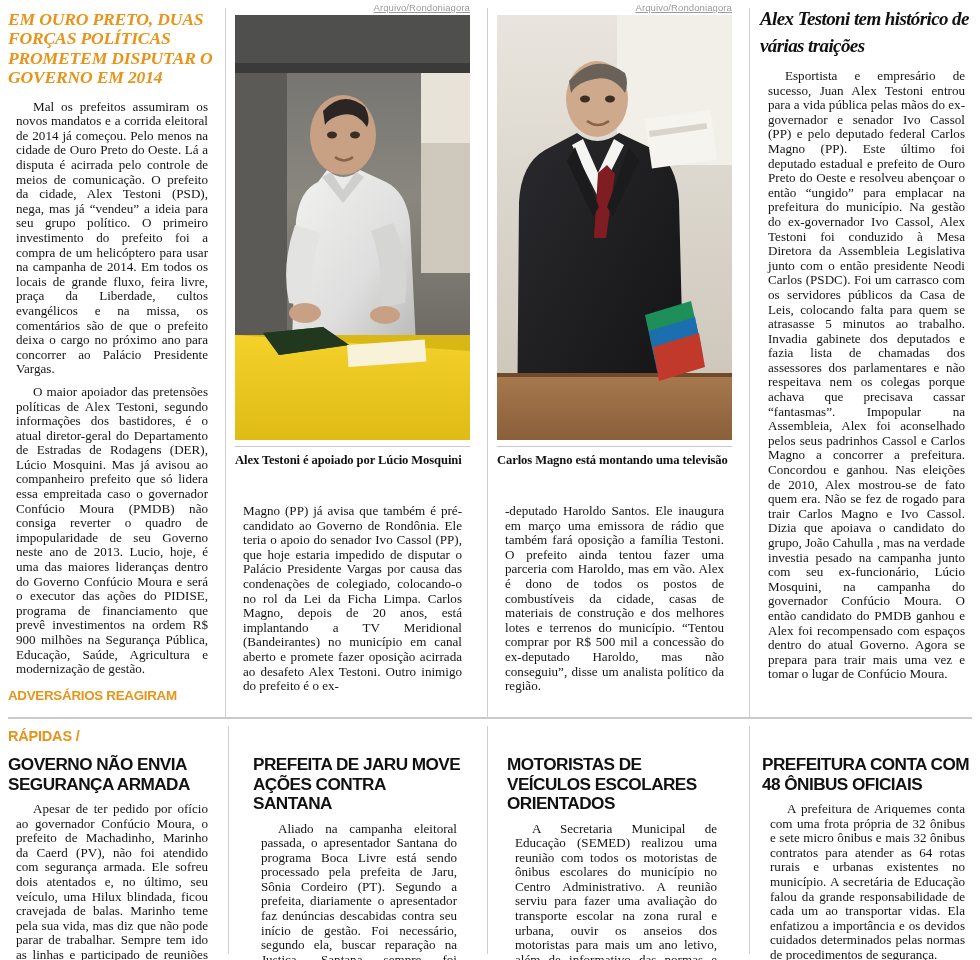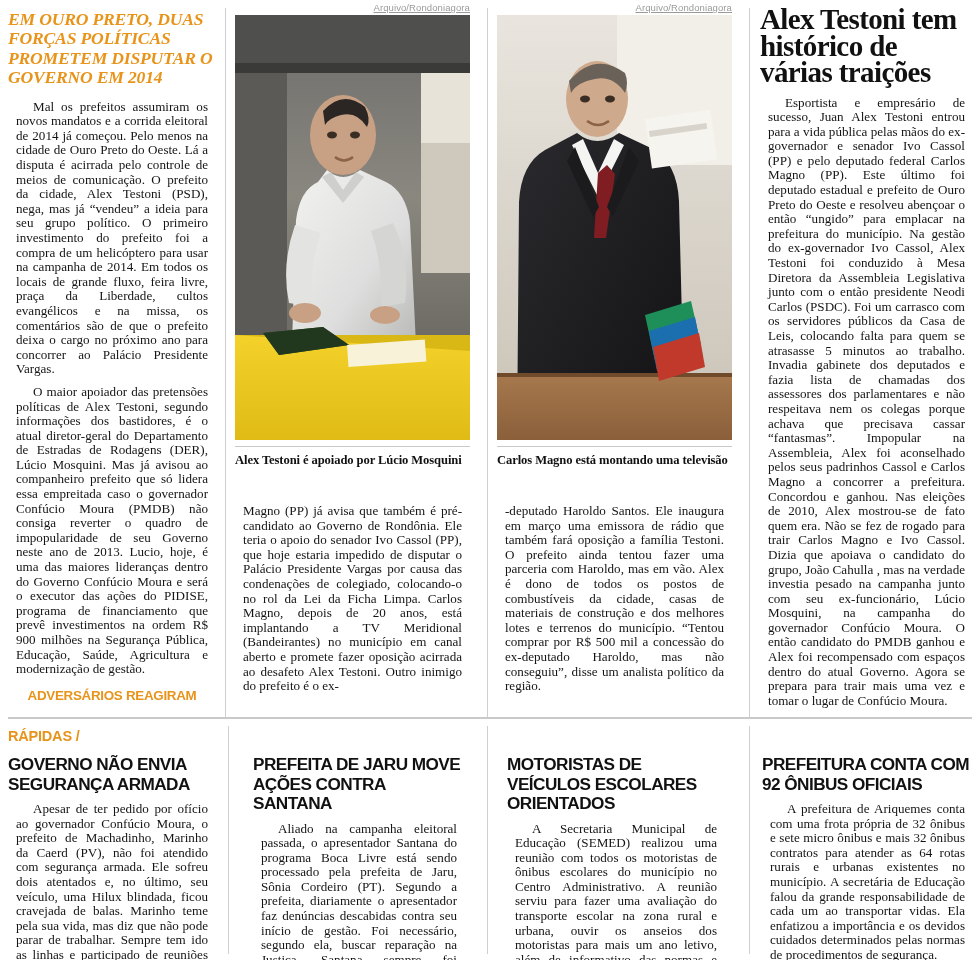--- a/index.html
+++ b/index.html
@@ -25,28 +25,28 @@
   .kicker{
     font-family:"Liberation Serif",serif;
     font-weight:bold;font-style:italic;
     font-size:17.6px;line-height:19.4px;
     color:#e8941a;letter-spacing:-.2px;margin:0;
   }
 
   .subhead-orange{
     font-family:"Liberation Sans",sans-serif;
     font-weight:bold;font-size:13.4px;letter-spacing:-.3px;
-    color:#e8941a;text-align:center;margin:0 0 1px 0;
+    color:#e8941a;margin:0 0 1px 0;
   }
 
   
   .main-head{
     font-family:"Liberation Serif",serif;
-    font-weight:bold;font-size:29px;line-height:26.5px;
-    letter-spacing:-.6px;color:#111;margin:0;
+    font-weight:bold;font-size:19px;line-height:26.5px;
+    letter-spacing:-.6px;color:#111;margin:0;font-style:italic;
   }
 
   
   .photo{position:relative;overflow:hidden;background:#b9b2a8;}
   .caption{
     font-family:"Liberation Serif",serif;
     font-weight:bold;font-size:12.6px;line-height:13.6px;
     color:#111;margin:0;letter-spacing:-.1px;
   }
 
@@ -230,17 +230,17 @@
   <div class="abs vrule" style="left:487px;top:726px;width:1px;height:228px;"></div>
 
   <div class="abs" style="left:507px;top:755px;width:218px;">
     <p class="brief-head">MOTORISTAS DE VEÍCULOS ESCOLARES ORIENTADOS</p>
     <p class="body-text">A Secretaria Municipal de Educação (SEMED) realizou uma reunião com todos os motoristas de ônibus escolares do município no Centro Administrativo. A reunião serviu para fazer uma avaliação do transporte escolar na zona rural e urbana, ouvir os anseios dos motoristas para mais um ano letivo, além de informativo das normas e condutas a serem adotadas para manter a segurança de todos os alunos.</p>
   </div>
 
   <div class="abs vrule" style="left:749px;top:726px;width:1px;height:228px;"></div>
 
   <div class="abs" style="left:762px;top:755px;width:211px;">
-    <p class="brief-head">PREFEITURA CONTA COM 92 ÔNIBUS OFICIAIS</p>
+    <p class="brief-head">PREFEITURA CONTA COM 48 ÔNIBUS OFICIAIS</p>
     <p class="body-text">A prefeitura de Ariquemes conta com uma frota própria de 32 ônibus e sete micro ônibus e mais 32 ônibus contratos para atender as 64 rotas rurais e urbanas existentes no município. A secretária de Educação falou da grande responsabilidade de cada um ao transportar vidas. Ela enfatizou  a importância e os devidos cuidados determinados pelas normas de procedimentos de segurança.</p>
   </div>
 
 </div>
 
 </body></html>

